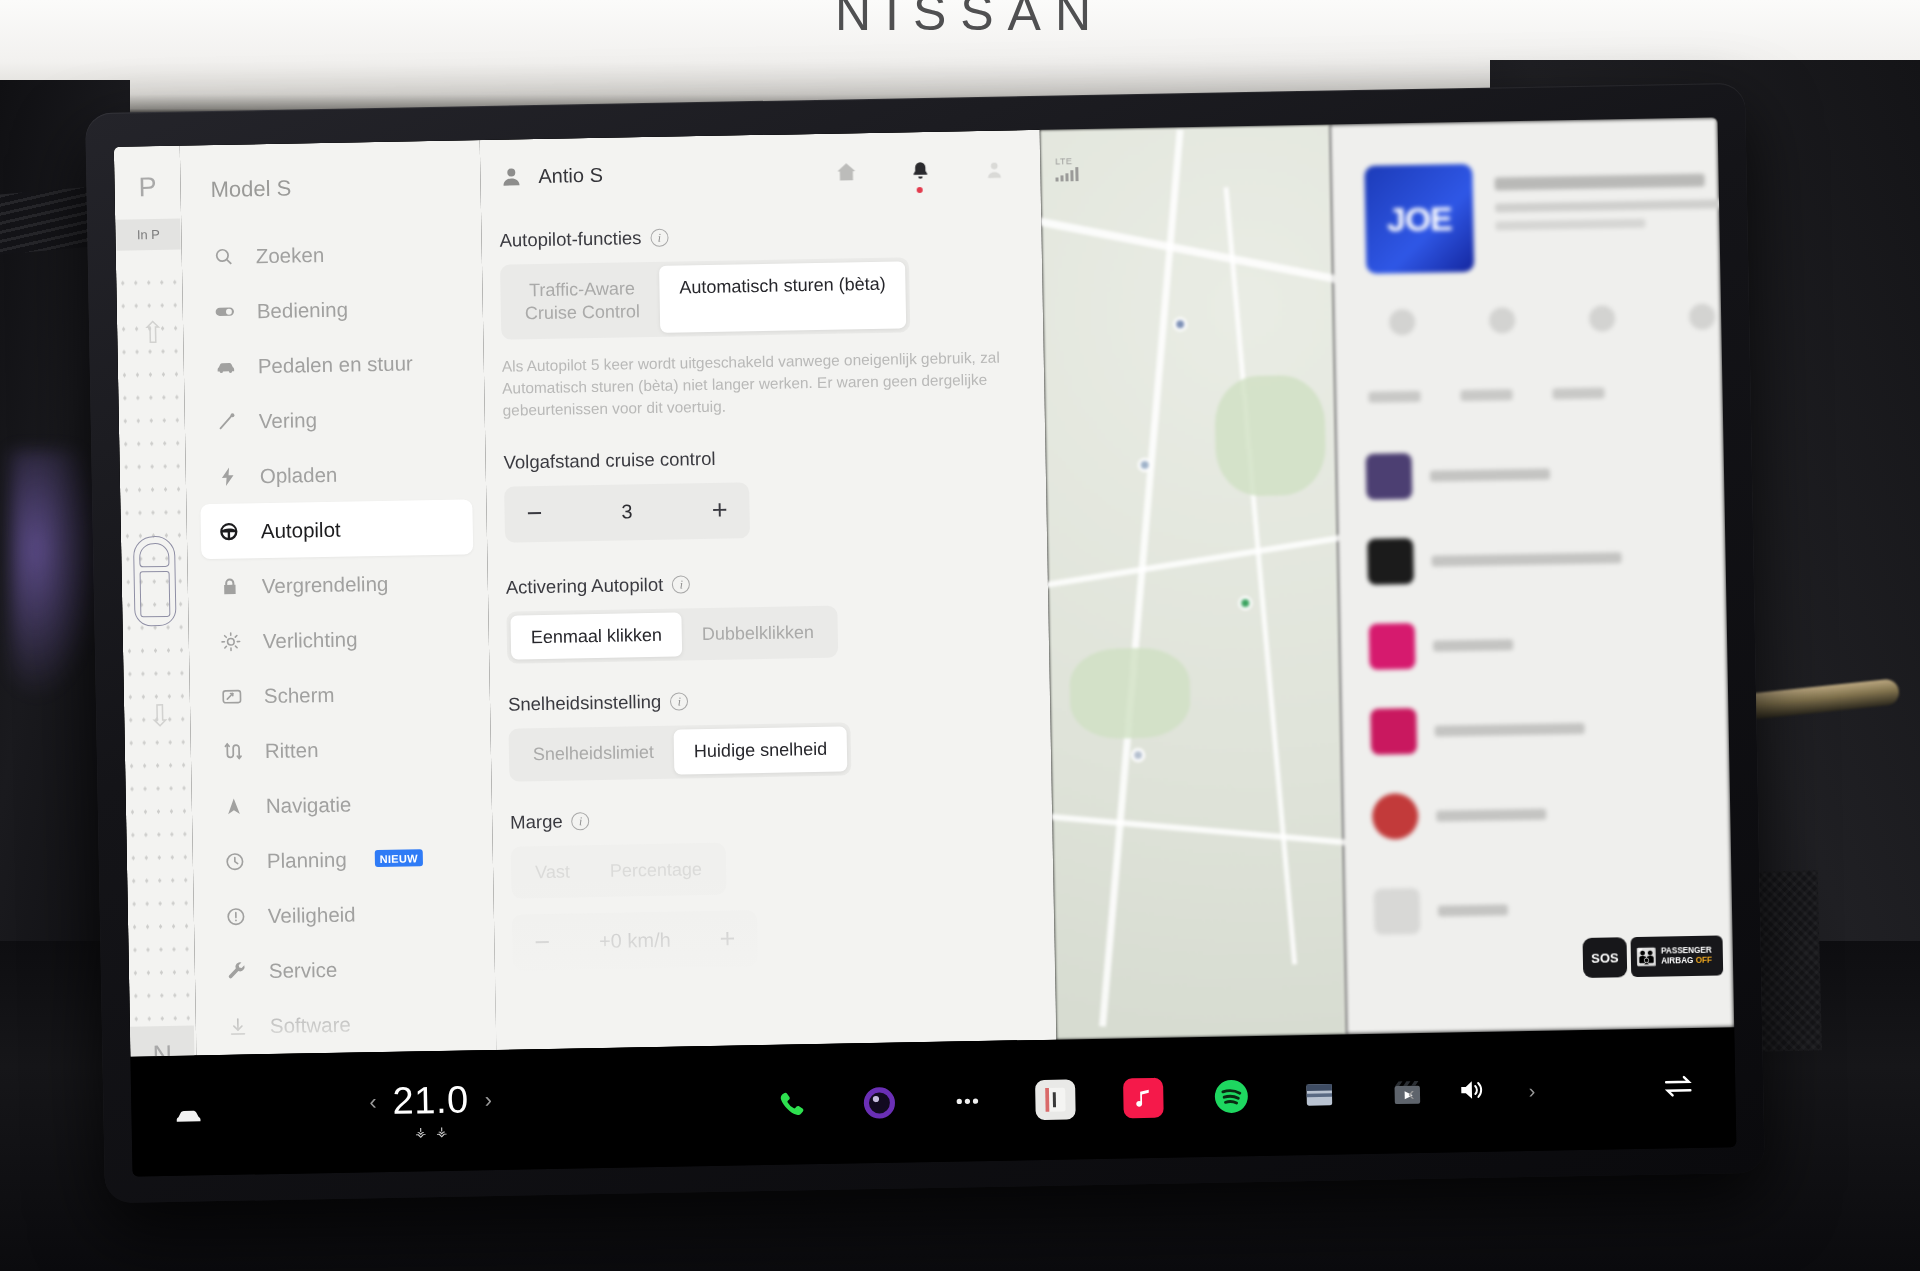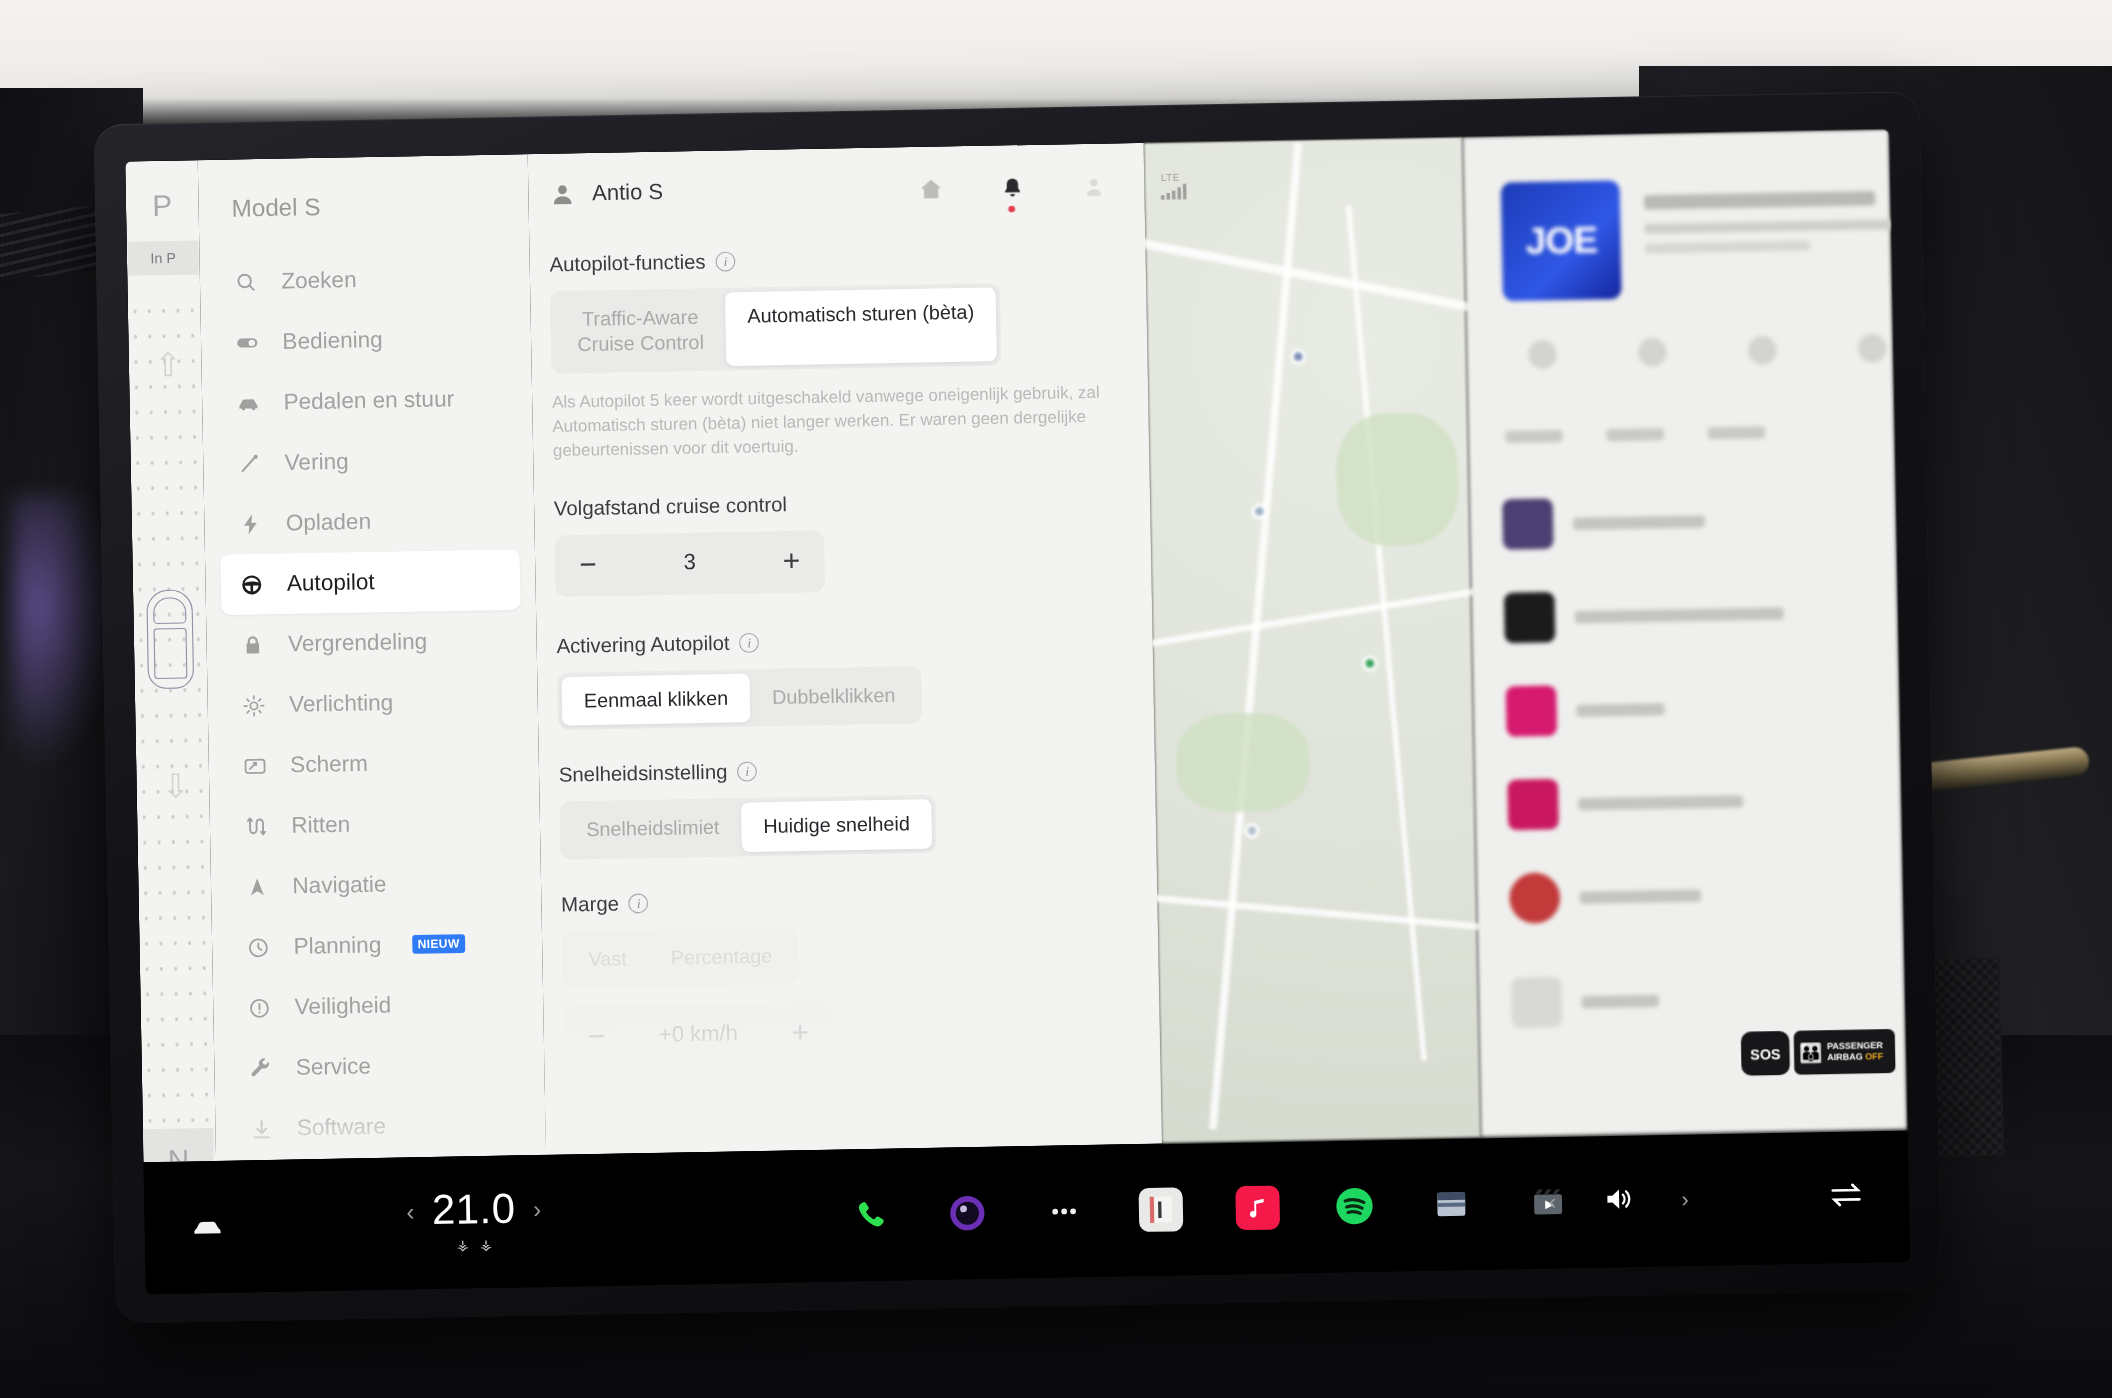--- a/index.html
+++ b/index.html
@@ -259,20 +259,23 @@
   .app-ico { width:40px; height:40px; border-radius:9px; display:flex; align-items:center; justify-content:center; }
   .tb-right { position:absolute; right:40px; display:flex; align-items:center; gap:0; }
   .tb-vol { display:flex; align-items:center; gap:42px; color:#fff; margin-right: 126px; }
   .tb-vol .c { color:#9a9a9a; font-size:20px; }
   .tb-swap { color:#fff; }
 </style>
 </head>
 <body>
 
 <div id="photo">
+  <div class="dash-top">
+    <div class="dash-top-logo">NISSAN</div>
+  </div>
   <div class="dash-left">
     <div class="dash-left-vent"></div>
     <div class="dash-left-glow"></div>
   </div>
   <div class="dash-right">
     <div class="dash-right-trim"></div>
   </div>
   <div class="dash-bottom">
     <div class="dash-carbon"></div>
   </div>

